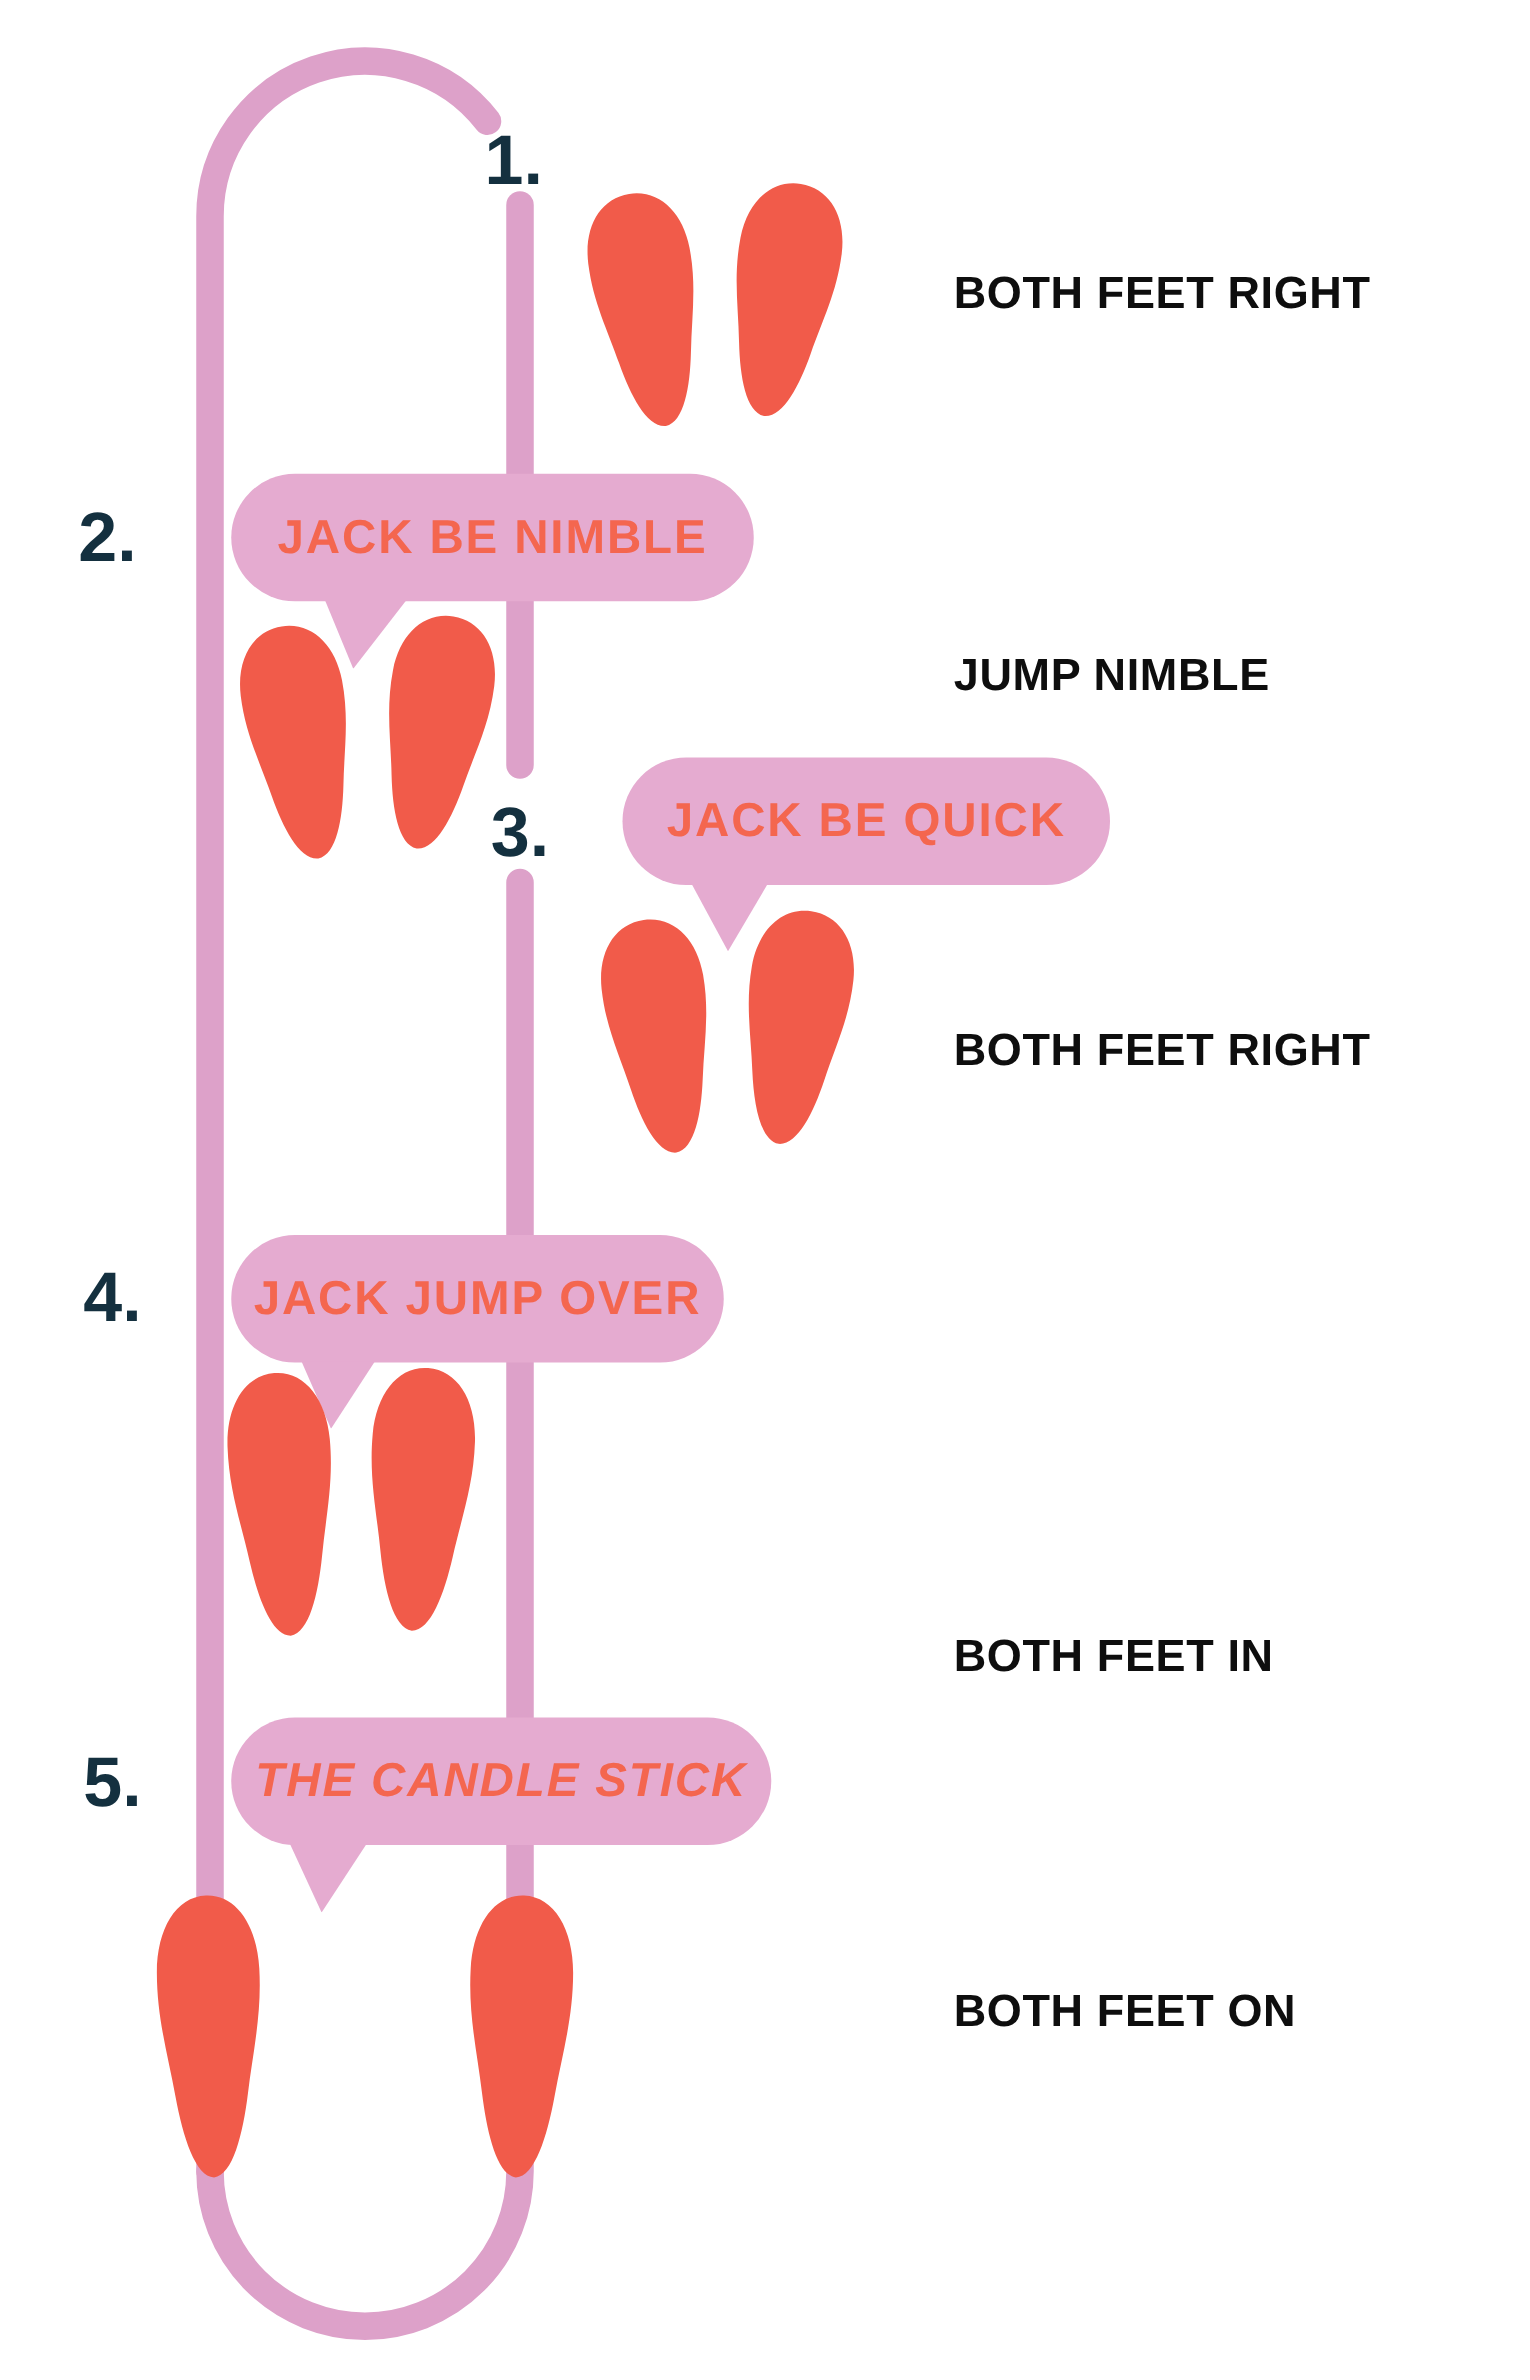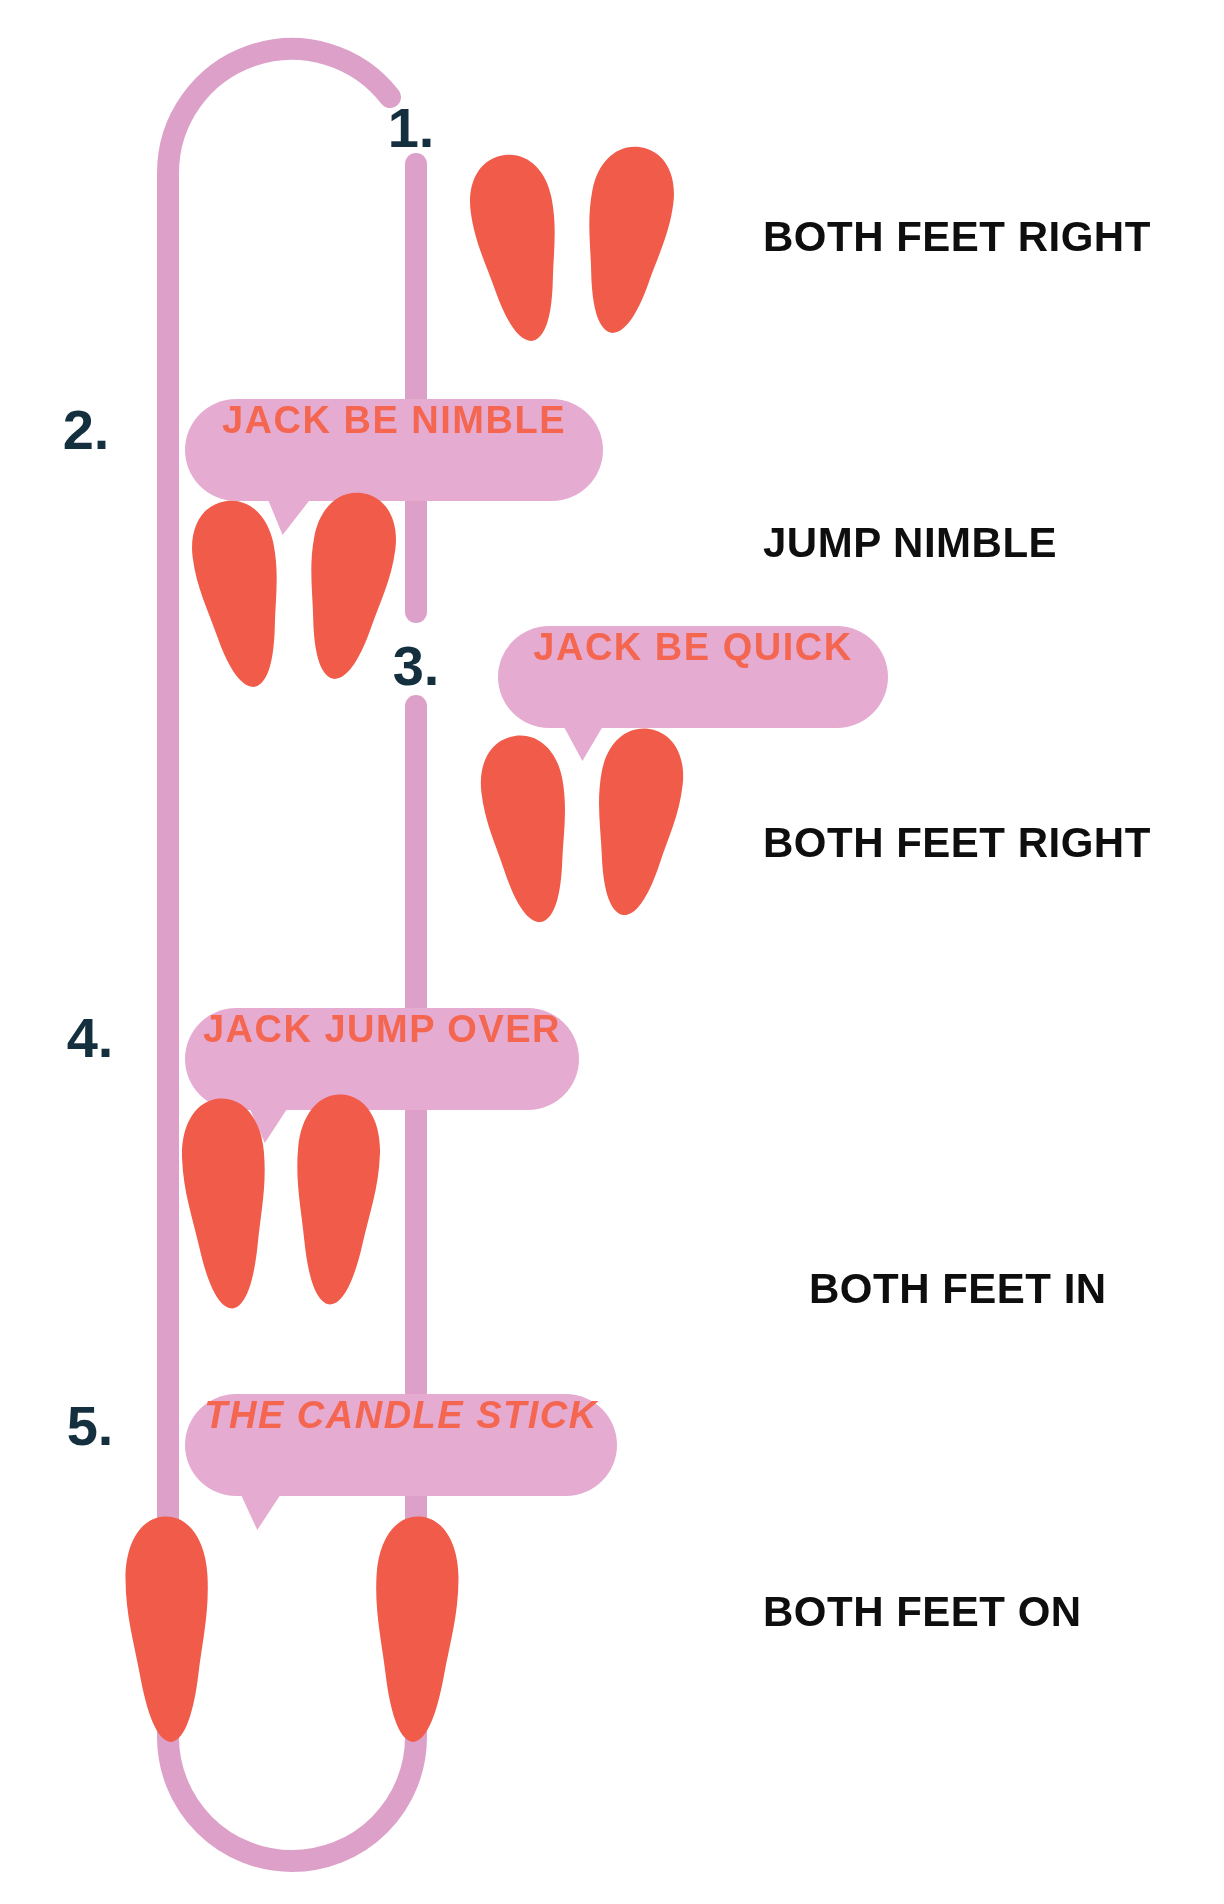--- a/index.html
+++ b/index.html
@@ -9,23 +9,22 @@
     background:var(--bg,#fff);
     font-family:"Liberation Sans", sans-serif;
     overflow:hidden;
   }
   .canvas svg{position:absolute;left:0;top:0;}
   .rope-path{fill:none;stroke:var(--rope);stroke-width:22;stroke-linecap:round;}
   .foot{fill:var(--coral);}
   .bubble{
     position:absolute;height:102px;border-radius:51px;
     background:var(--bubble);
-    display:flex;align-items:flex-start;justify-content:center;
+    display:flex;align-items:center;justify-content:center;
     z-index:2;
-    margin-top:20px;
   }
   .bubble span{
     color:var(--bubbletext);
     font-size:38px;font-weight:700;letter-spacing:1.5px;
     white-space:nowrap;
   }
   .tail{position:absolute;background:var(--bubble);z-index:2;}
   .t2{left:256px;top:479px;width:70px;height:56px;clip-path:polygon(5% 0,100% 0,38% 100%);}
   .t3{left:546px;top:704px;width:70px;height:57px;clip-path:polygon(8% 0,100% 0,52% 100%);}
   .t4{left:236px;top:1089px;width:64px;height:54px;clip-path:polygon(8% 0,100% 0,45% 100%);}
@@ -41,28 +40,28 @@
     color:var(--number);font-size:56px;font-weight:700;line-height:1;
     z-index:4;
   }
   .n1{left:366px;top:100px;}
   .n2{left:41px;top:402px;}
   .n3{left:371px;top:638px;}
   .n4{left:45px;top:1010px;}
   .n5{left:45px;top:1398px;}
   .step-label{
     position:absolute;left:763px;
-    color:var(--label);font-size:42px;font-weight:700;
+    color:var(--label);font-size:36px;font-weight:700;
     letter-spacing:0.5px;line-height:1;white-space:nowrap;
     z-index:1;
   }
   .l1{top:216px;}
   .l2{top:522px;}
   .l3{top:822px;}
-  .l4{top:1268px;margin-left:46px;}
+  .l4{top:1307px;}
   .l5{top:1591px;}
 </style>
 </head>
 <body>
 
 <div class="canvas">
 
   <svg width="1224" height="1904" viewBox="0 0 1224 1904">
     <path class="rope-path" d="M 168 1737 L 168 173 A 124 124 0 0 1 390 97"></path>
     <path class="rope-path" d="M 416 164 L 416 612"></path>

